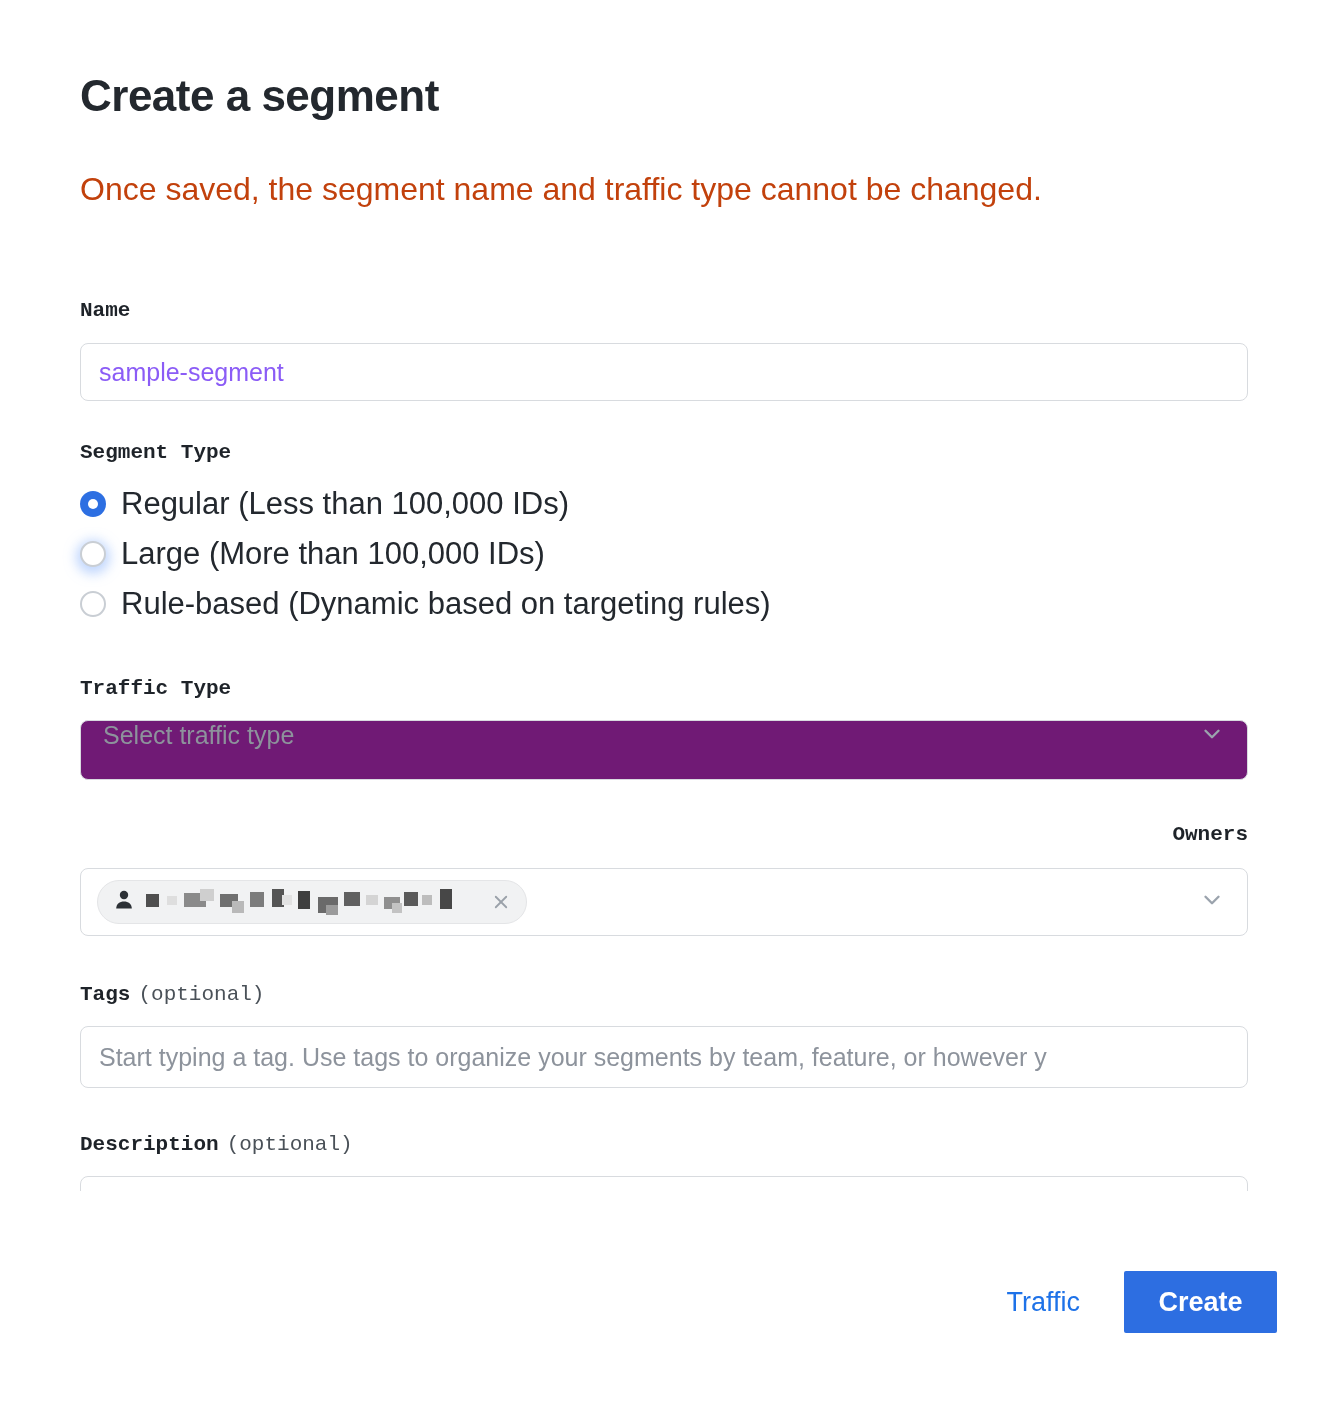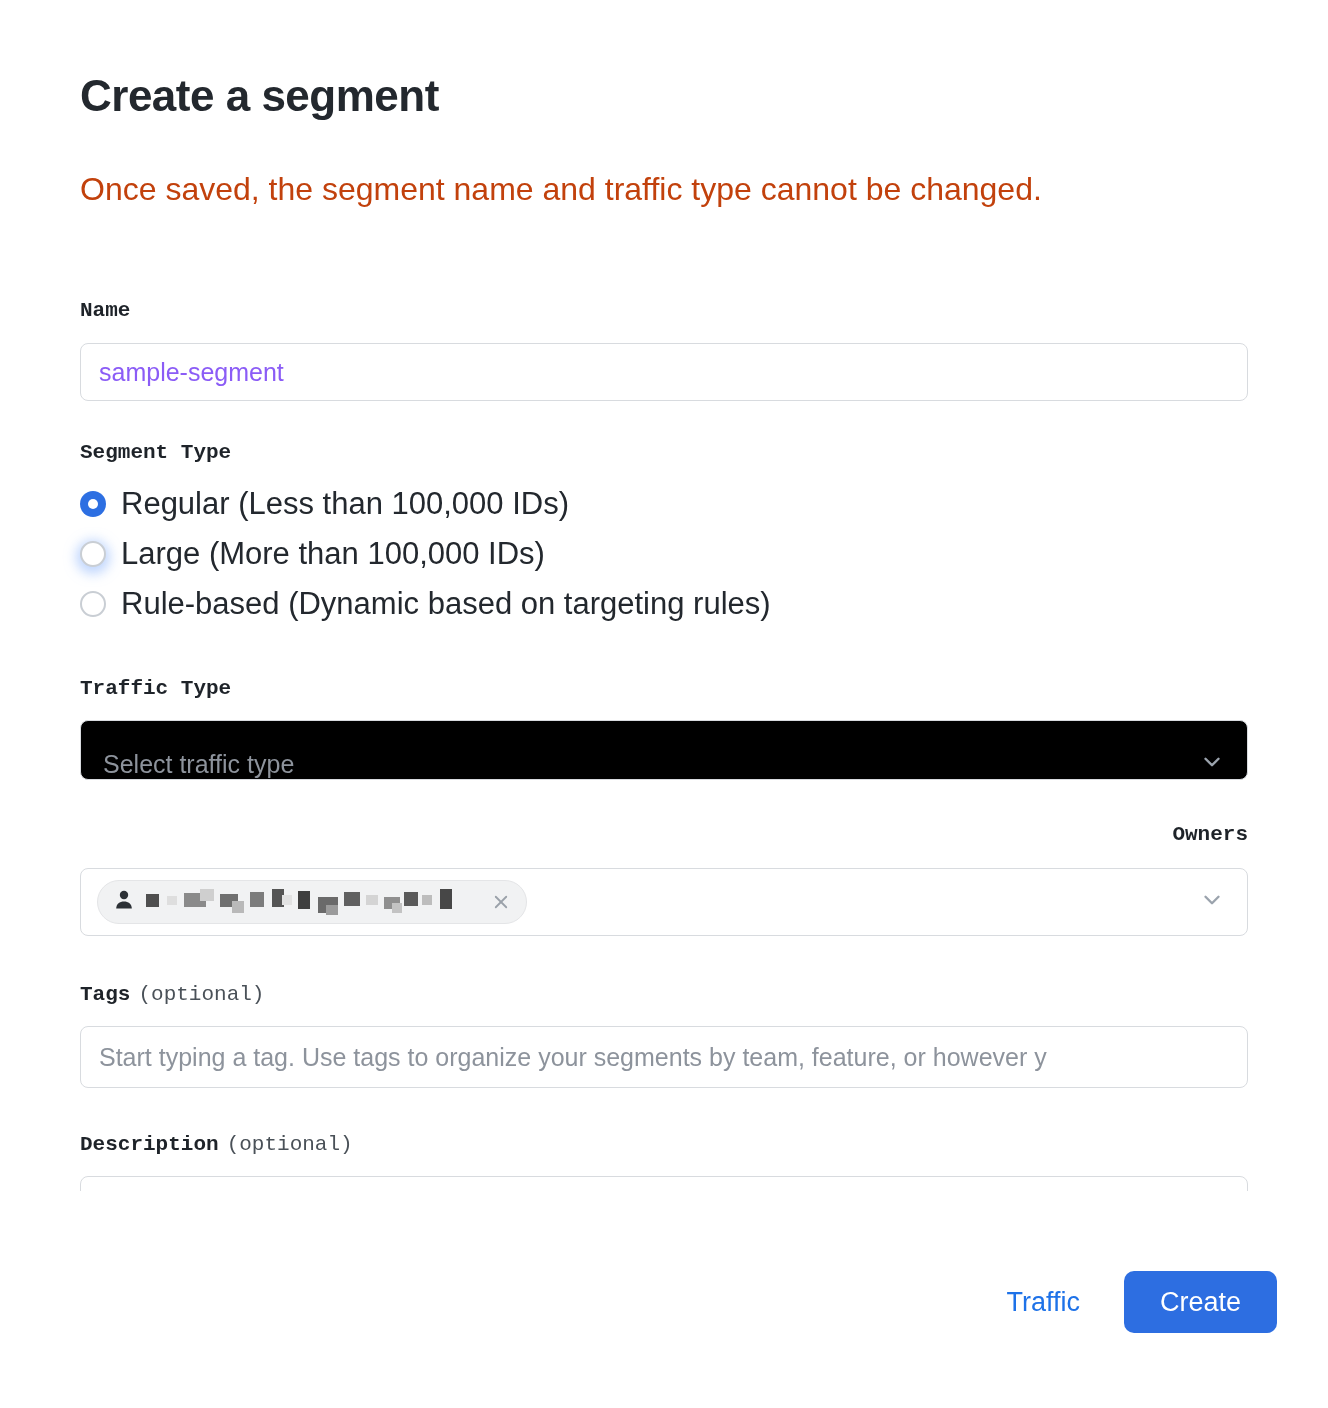--- a/index.html
+++ b/index.html
@@ -90,30 +90,30 @@
     margin: -5px 0 0 -5px;
     border-radius: 50%;
     background: #fff;
   }
   .radio.unchecked { border: 2px solid #c9ced4; }
   .radio.glow { box-shadow: 0 3px 12px 4px rgba(140, 181, 252, 0.55); }
   .radio-label { font-size: 31px; color: #23282e; }
 
   .select-box {
     display: flex;
-    align-items: flex-end;
+    align-items: flex-start;
     justify-content: space-between;
     width: 100%;
     height: 60px;
     margin-top: 16px;
     border: 1px solid #d8dbdf;
     border-radius: 8px;
     padding: 0 22px;
     cursor: pointer;
-    background: #000000;
+    background: #701a75;
   }
   .select-placeholder { font-size: 25px; color: #8d939c; }
   .chevron { flex: 0 0 auto; }
 
   .owners-box {
     display: flex;
     align-items: center;
     justify-content: space-between;
     width: 100%;
     height: 68px;
@@ -158,26 +158,26 @@
     border: none;
     font-family: "Liberation Sans", "DejaVu Sans", sans-serif;
     font-size: 27px;
     color: #1e72e8;
     cursor: pointer;
   }
   .create-btn {
     width: 153px;
     height: 62px;
     border: none;
-    border-radius: 10px;
+    border-radius: 2px;
     background: #2d6ee1;
     color: #ffffff;
     font-family: "Liberation Sans", "DejaVu Sans", sans-serif;
     font-size: 27px;
-    font-weight: 400;
+    font-weight: 700;
     cursor: pointer;
   }
 </style>
 </head>
 <body>
 
 <div class="page">
 
   <h1 class="page-title">Create a segment</h1>
   <p class="subtitle">Once saved, the segment name and traffic type cannot be changed.</p>

